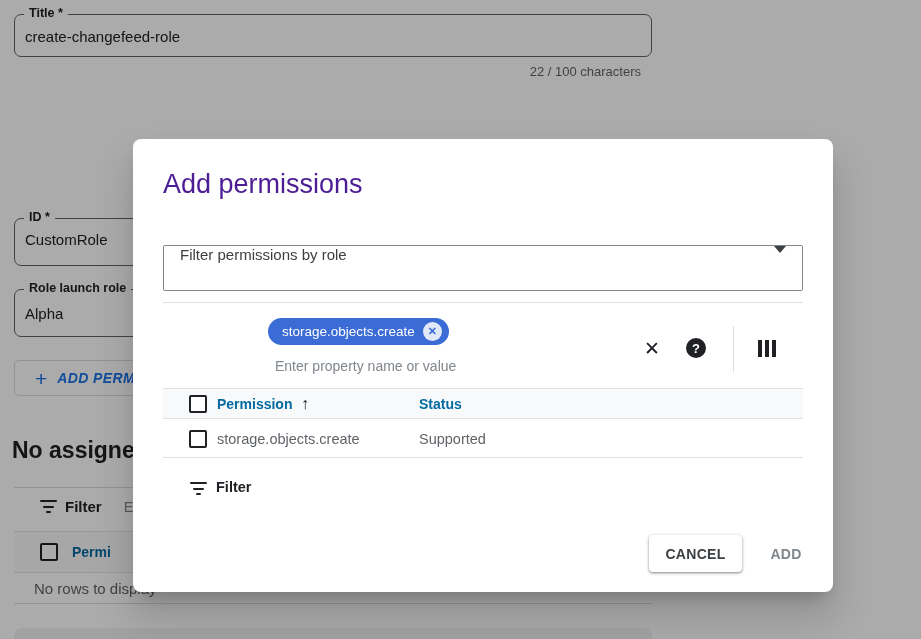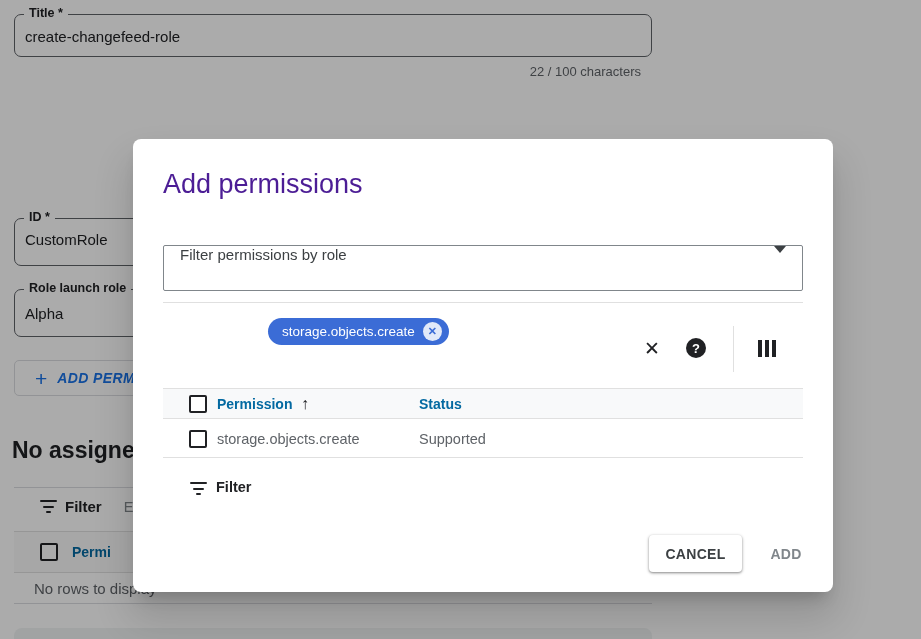--- a/index.html
+++ b/index.html
@@ -164,20 +164,21 @@
         <i></i>
         <i></i>
       </span>
     <span class="m-filter-label">Filter</span>
 
     <div class="chip">
       <span>storage.objects.create</span>
       <span class="chip-remove">✕</span>
     </div>
 
+    <div class="m-input-ph">Enter property name or value</div>
 
     <div class="icon-clear">✕</div>
     <div class="icon-help">?</div>
     <div class="toolbar-vdivider"></div>
     <div class="icon-columns">
         <i></i>
         <i></i>
         <i></i>
       </div>
 

